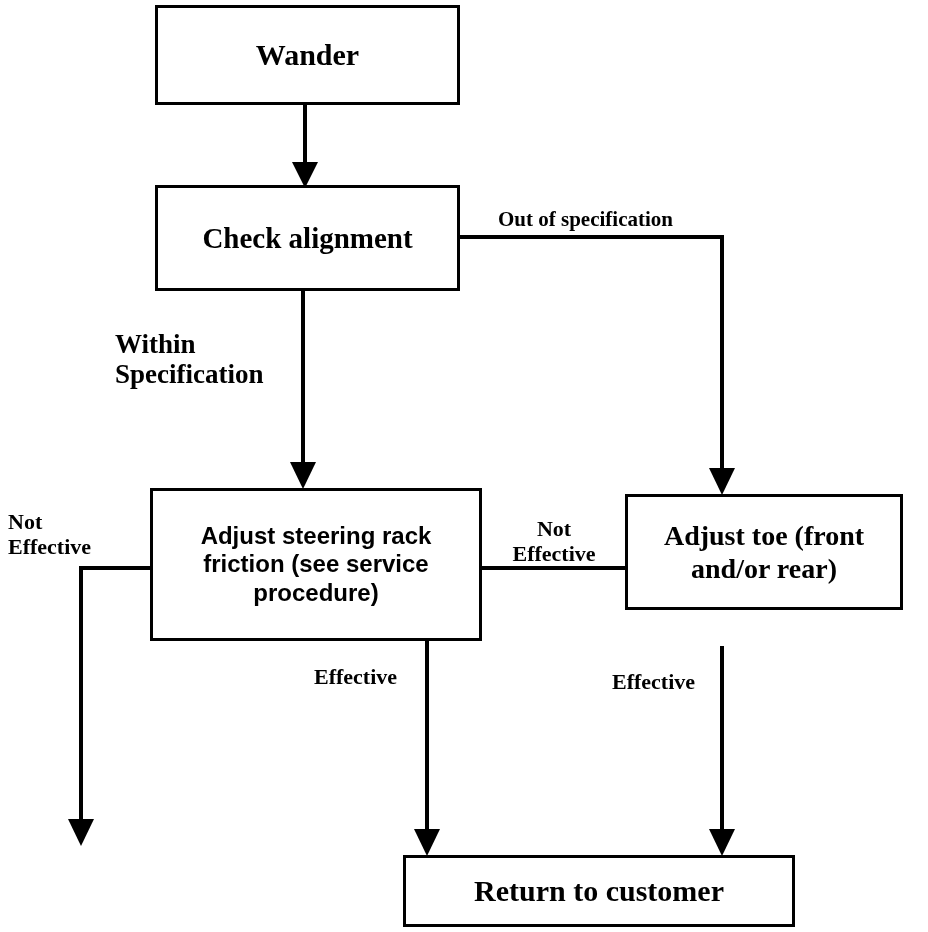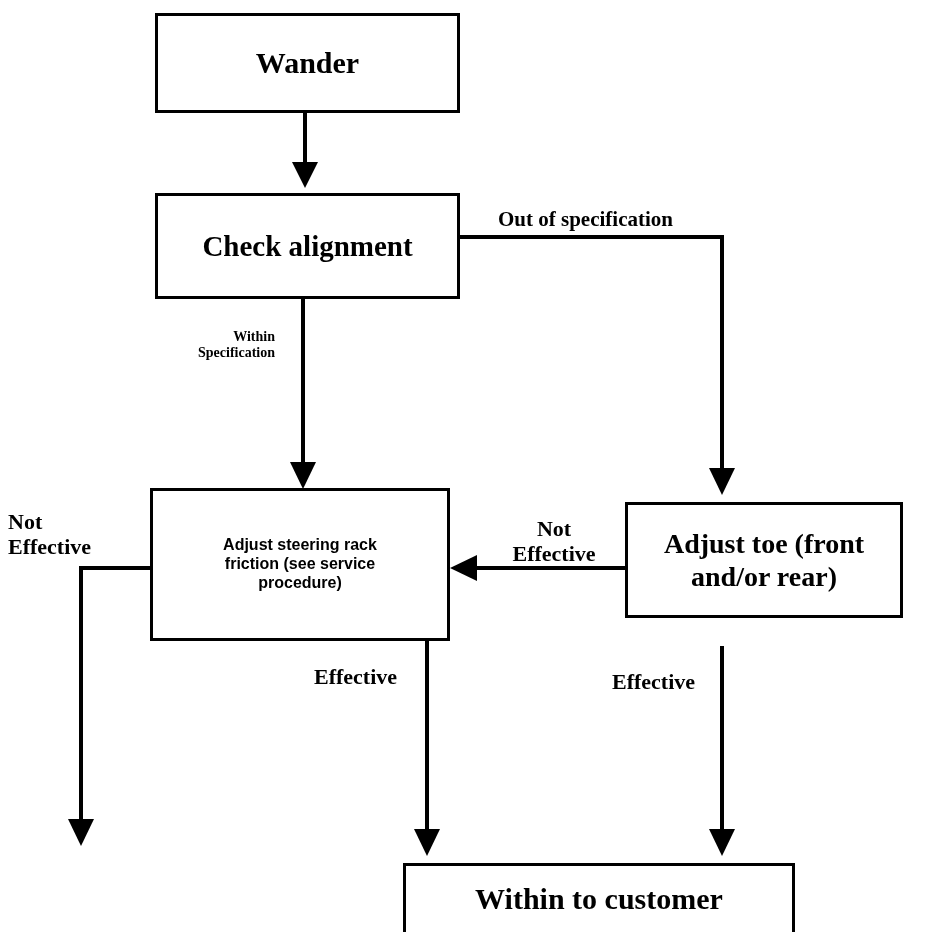--- a/index.html
+++ b/index.html
@@ -28,21 +28,21 @@
     text-align: center;
     line-height: 1.18;
     color: #000000;
   }
   .node-label {
     display: block;
     padding: 0 8px;
     white-space: pre-line;
   }
   
-  .node.serif { font-family: "Liberation Serif", "DejaVu Serif", serif; font-weight: 700; margin-top: 8px; }
+  .node.serif { font-family: "Liberation Serif", "DejaVu Serif", serif; font-weight: 700; }
   
   .node.sans  { font-family: "Liberation Sans", "DejaVu Sans", sans-serif; font-weight: 700; }
 
   .edge-label {
     position: absolute;
     font-family: "Liberation Serif", "DejaVu Serif", serif;
     font-weight: 700;
     color: #000000;
     line-height: 1.12;
     white-space: pre-line;
@@ -107,39 +107,39 @@
   </svg>
 
   <div class="node serif" style="left:155px; top:5px; width:305px; height:100px; font-size:30px;">
     <span class="node-label">Wander</span>
   </div>
 
   <div class="node serif" style="left:155px; top:185px; width:305px; height:106px; font-size:29px;font-family:Liberation Serif, serif;">
     <span class="node-label">Check alignment</span>
   </div>
 
-  <div class="node sans" style="left:150px; top:488px; width:300px; height:153px; font-size:16px;">
+  <div class="node sans" style="left:150px; top:488px; width:332px; height:153px; font-size:24px;">
     <span class="node-label">Adjust steering rack
 friction (see service
 procedure)</span>
   </div>
 
   <div class="node serif" style="left:625px; top:494px; width:278px; height:116px; font-size:28px;">
     <span class="node-label">Adjust toe (front
 and/or rear)</span>
   </div>
 
 
   <div class="node serif" style="left:403px; top:855px; width:392px; height:72px; font-size:30px;">
-    <span class="node-label">Within to customer</span>
+    <span class="node-label">Return to customer</span>
   </div>
 
   <div class="edge-label" style="left:498px; top:196px; width:235px; text-align:left; font-size:21px;">Out of specification</div>
 
-  <div class="edge-label" style="left:115px; top:317px; width:160px; text-align:right; font-size:14px;">Within
+  <div class="edge-label" style="left:115px; top:317px; width:160px; text-align:left; font-size:27px;">Within
 Specification</div>
 
   <div class="edge-label" style="left:495px; top:505px; width:118px; text-align:center; font-size:22px;">Not
 Effective</div>
 
   <div class="edge-label" style="left:8px; top:498px; width:118px; text-align:left; font-size:22px;">Not
 Effective</div>
 
   <div class="edge-label" style="left:314px; top:653px; width:110px; text-align:left; font-size:22px;">Effective</div>
 

